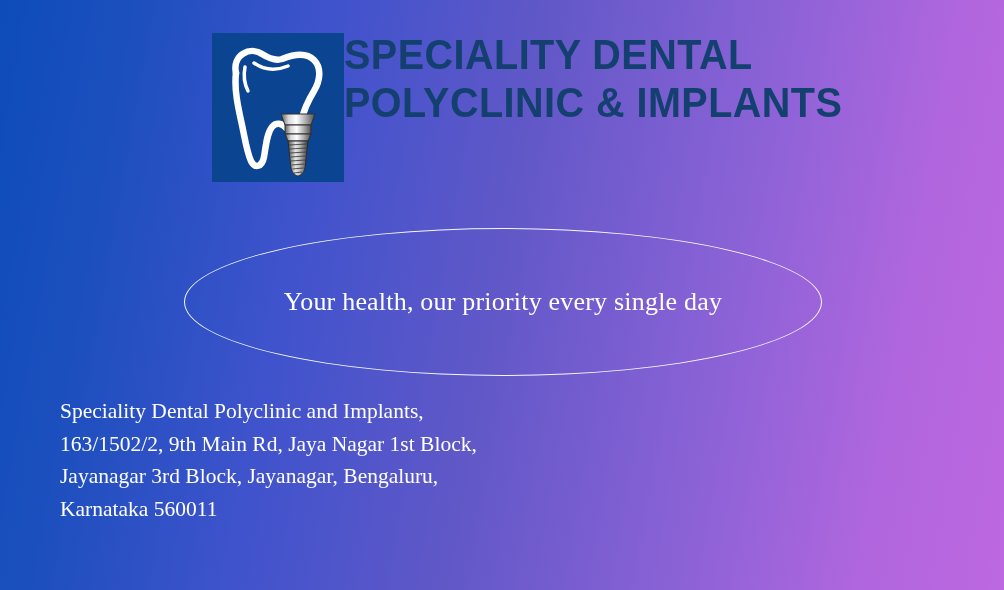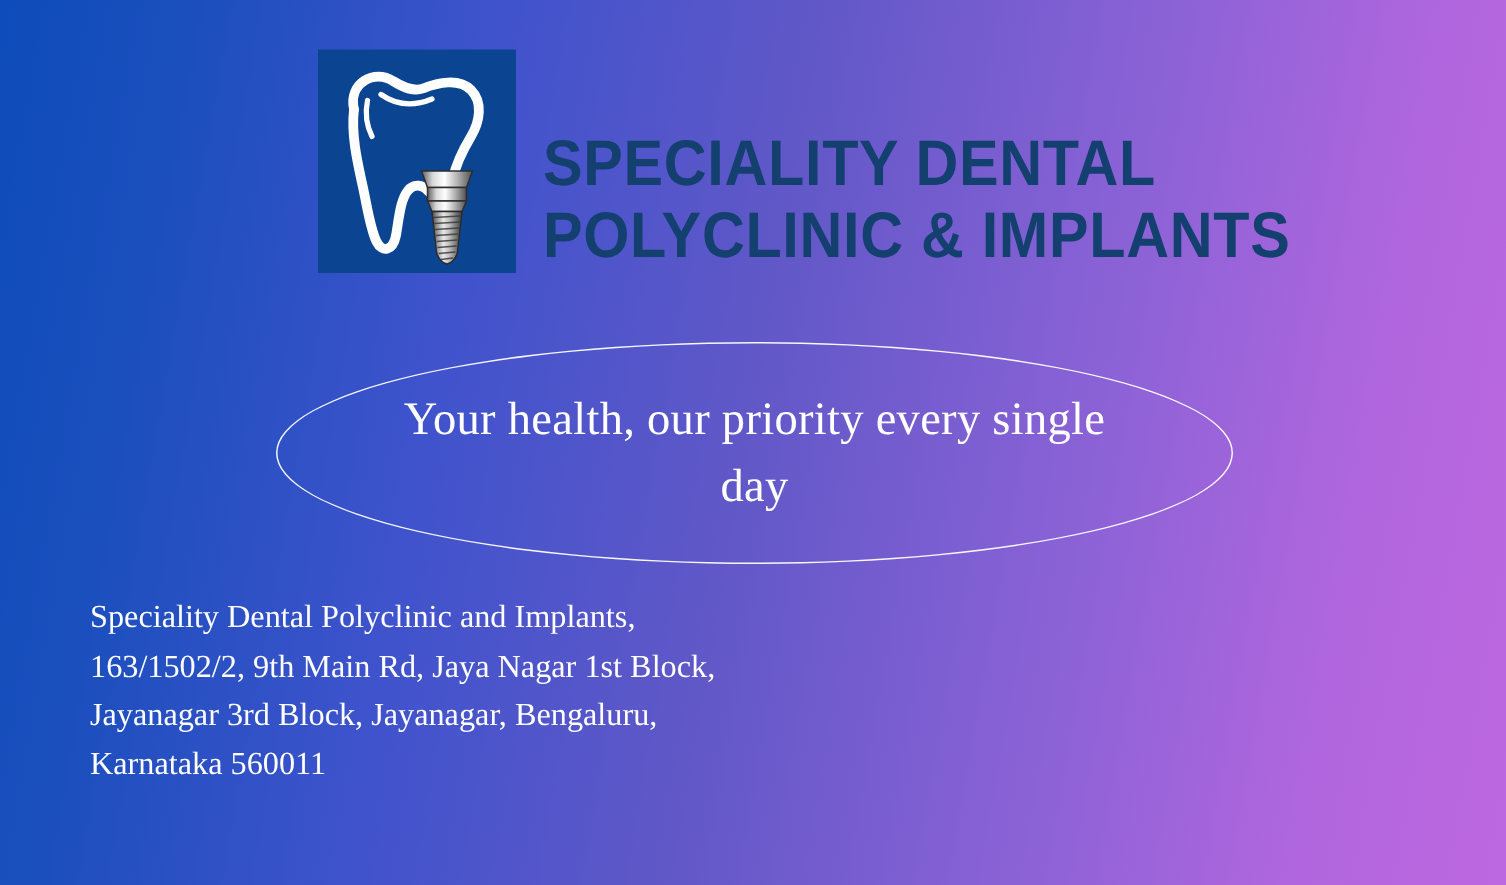--- a/index.html
+++ b/index.html
@@ -23,22 +23,21 @@
     font-family: "Liberation Serif", "DejaVu Serif", serif;
     -webkit-font-smoothing: antialiased;
   }
 
   
   .header {
     position: absolute;
     left: 212px;
     top: 33px;
     display: flex;
-    align-items: flex-end;
-    gap: 18px;
+    align-items: flex-start;
   }
   .logo-box {
     width: 132px;
     height: 149px;
     background: #0b4591;
     position: relative;
     flex: 0 0 auto;
   }
   .logo-box svg {
     position: absolute;
@@ -84,21 +83,21 @@
     box-sizing: border-box;
   }
   .tagline-text {
     position: absolute;
     inset: 0;
     display: flex;
     align-items: center;
     justify-content: center;
     text-align: center;
     color: #ffffff;
-    font-size: 31px;
+    font-size: 26px;
     line-height: 1.45;
     padding: 0 60px;
     box-sizing: border-box;
     letter-spacing: 0.2px;
   }
 
   
   .contact {
     position: absolute;
     left: 0;

